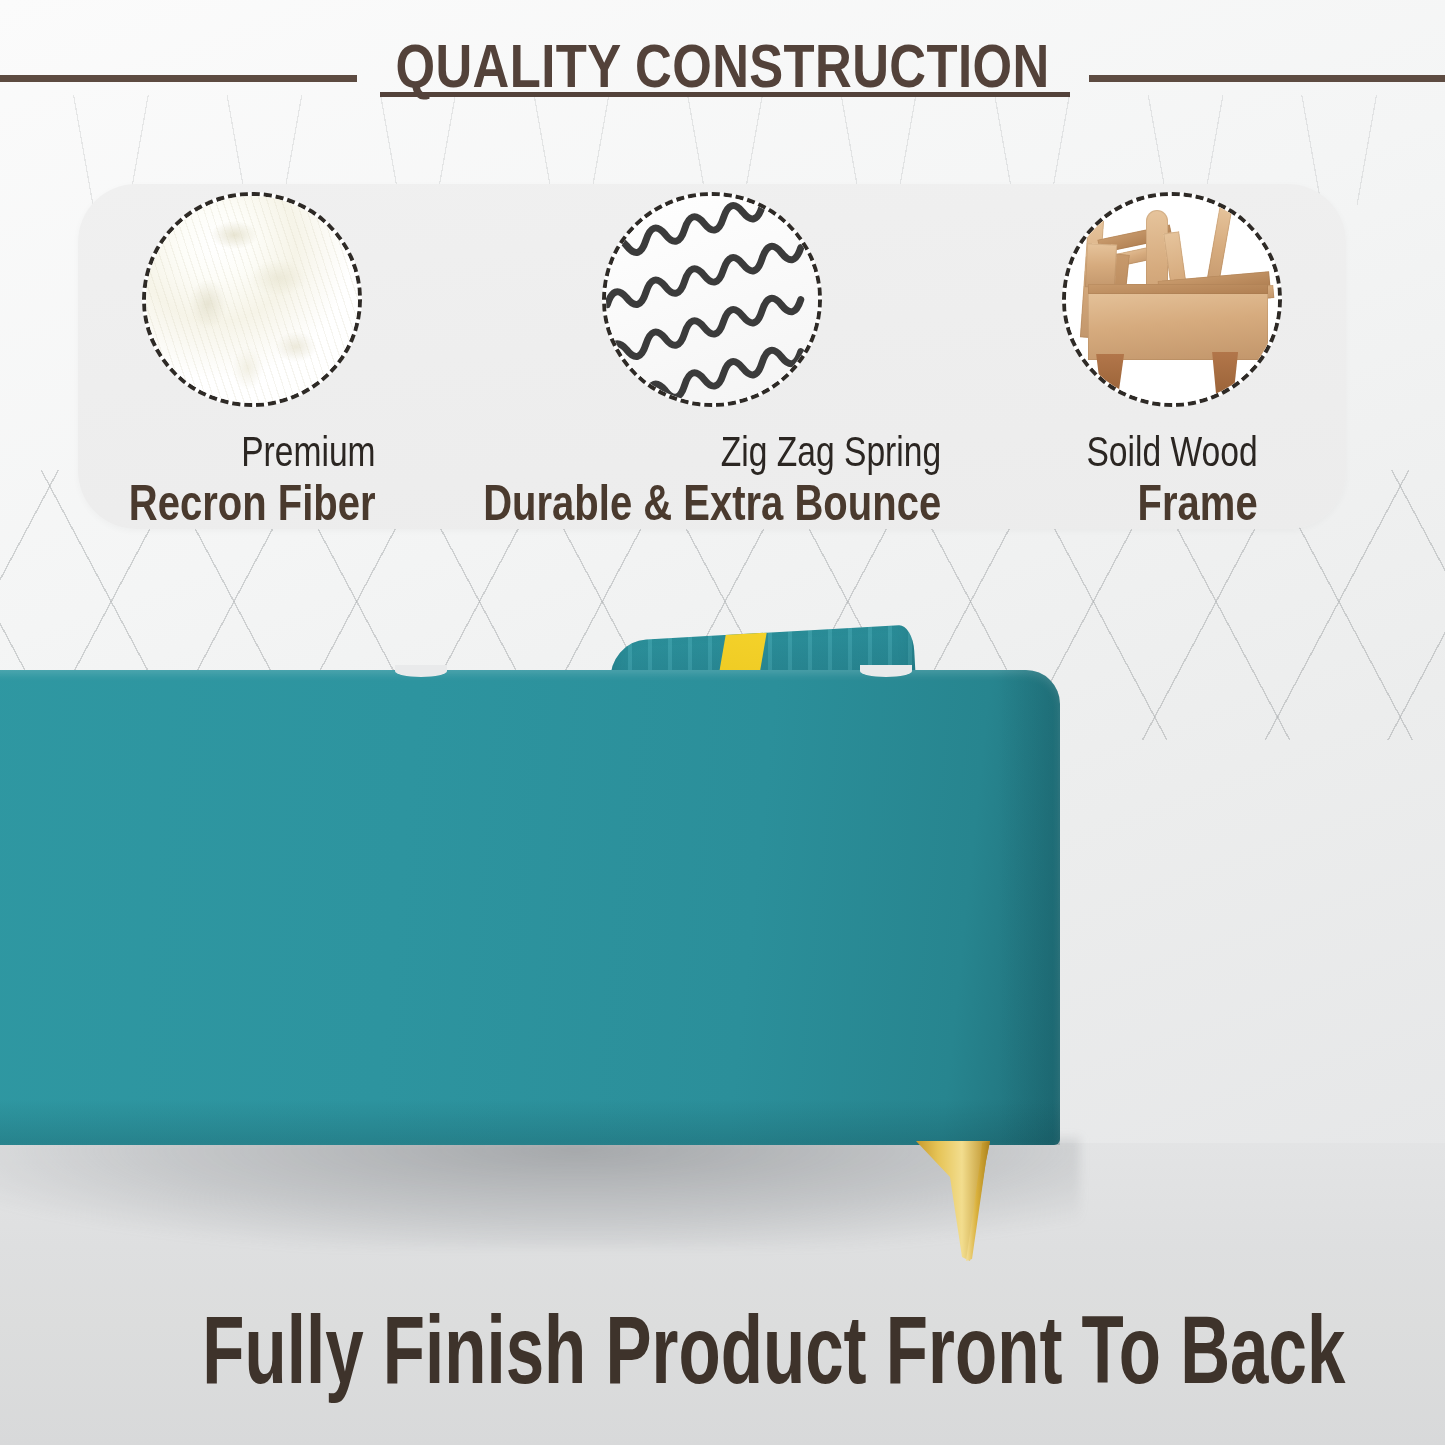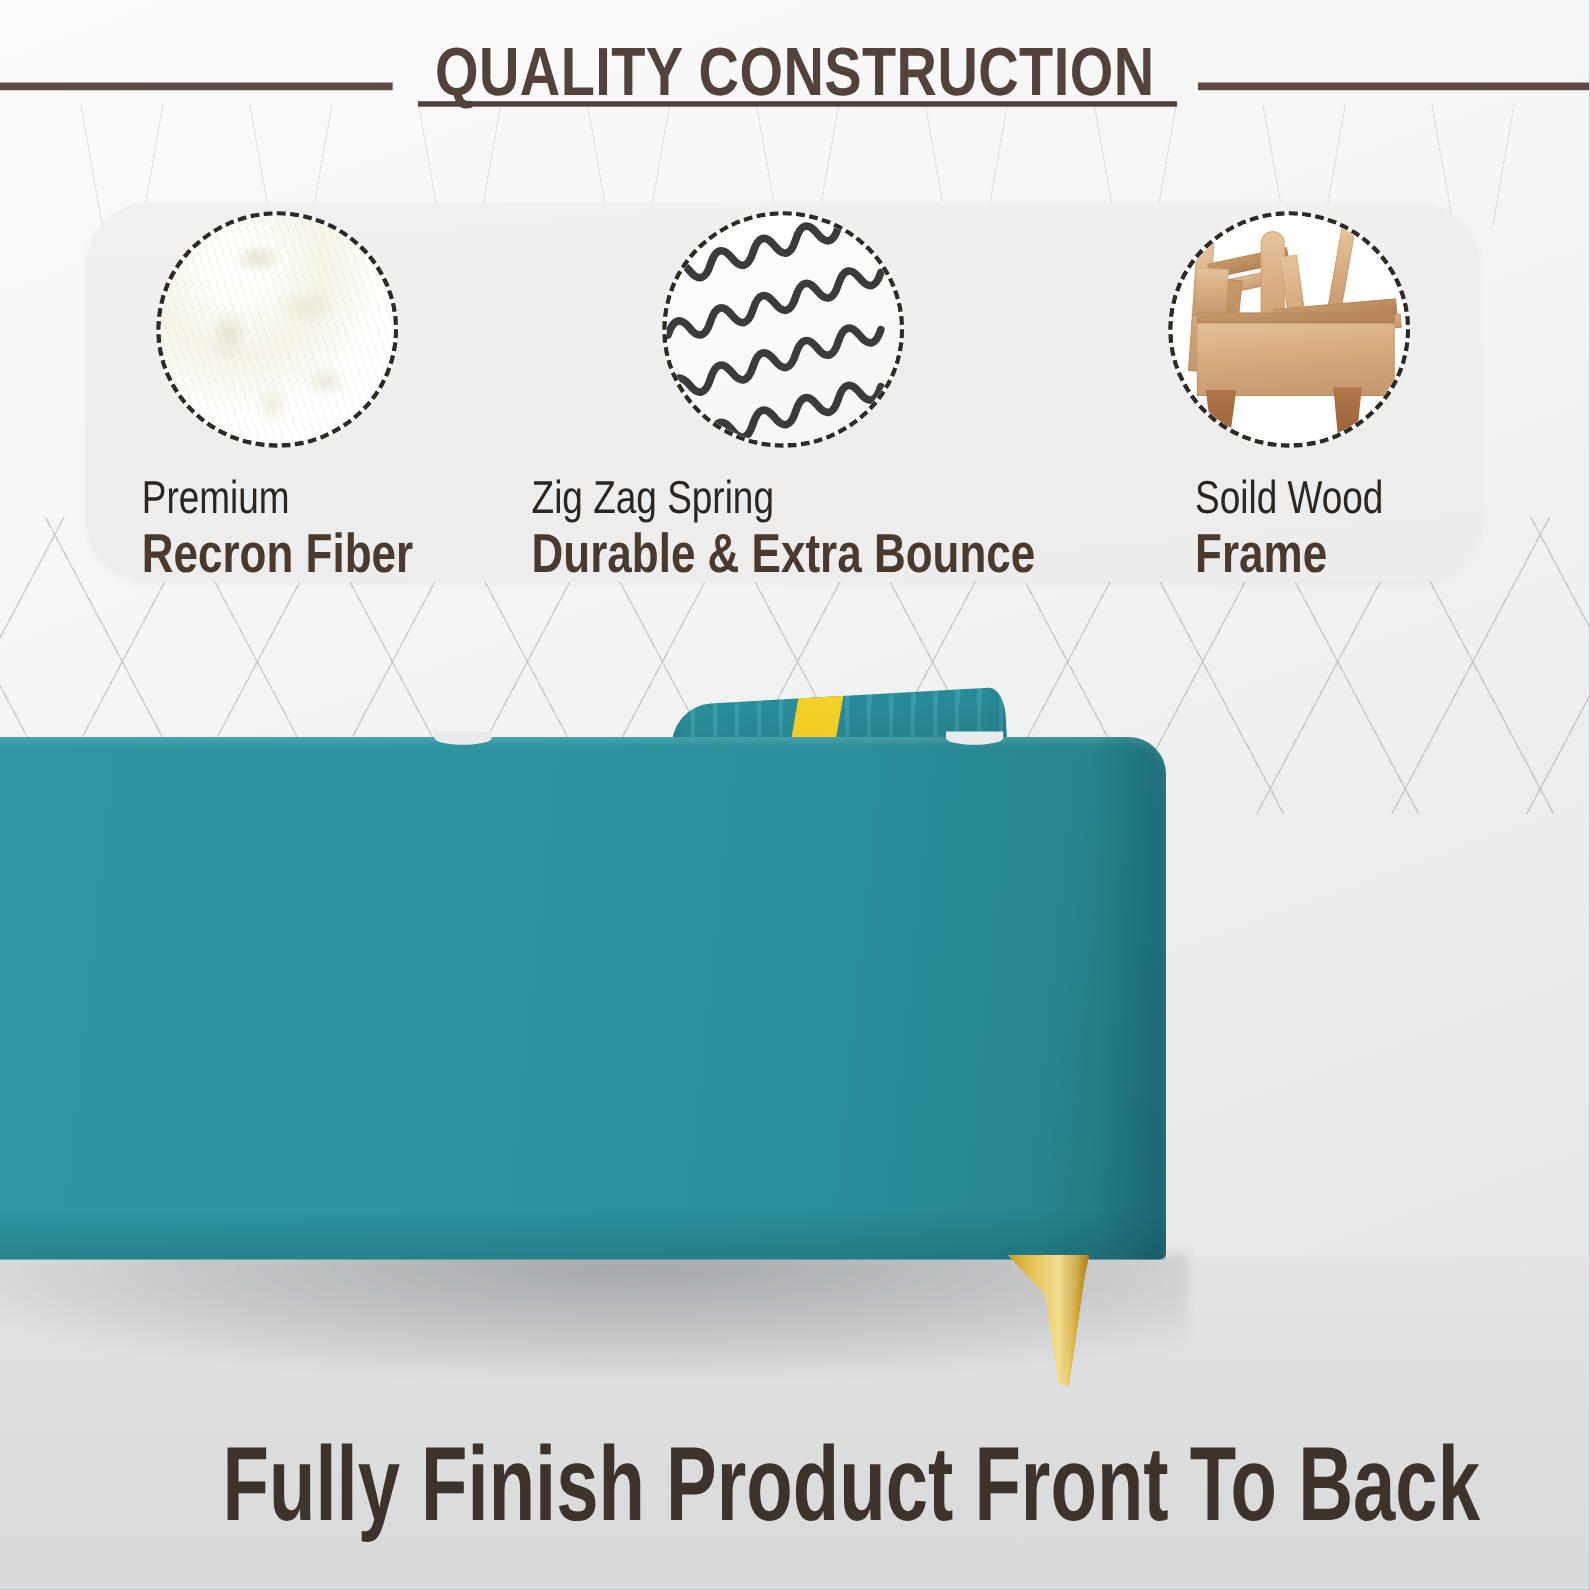--- a/index.html
+++ b/index.html
@@ -6,21 +6,21 @@
     margin: 0;
     padding: 0;
     background: #ffffff;
   }
   #canvas {
     position: relative;
     width: 1445px;
     height: 1445px;
     overflow: hidden;
     font-family: "Liberation Sans", sans-serif;
-    background: #14b8a6;
+    background: #a3a3a3;
   }
 
   
   .wall {
     position: absolute;
     left: 0; top: 0;
     width: 1445px; height: 1160px;
     background:
       linear-gradient(160deg, #fbfbfb 0%, #f4f5f5 38%, #eceded 72%, #e6e7e8 100%);
   }
@@ -158,21 +158,21 @@
   }
   .wood-dark { background: linear-gradient(175deg, #c89a6c 0%, #b07f52 100%); }
   .wood-leg  { background: linear-gradient(180deg, #b2764a 0%, #9a6338 100%); }
 
   
   .art-spring { background: linear-gradient(160deg,#ffffff 0%, #f4f4f4 100%); }
   .art-spring svg { position: absolute; left: 0; top: 0; }
 
   .feature-label {
     margin-top: 24px;
-    text-align: left;
+    text-align: right;
     line-height: 1.02;
   }
   .label-line-1 {
     display: block;
     font-family: "Liberation Sans Narrow", "Liberation Sans", sans-serif;
     font-weight: 400;
     font-size: 42px;
     color: #2b2622;
     transform: scaleX(.80);
     white-space: nowrap;

